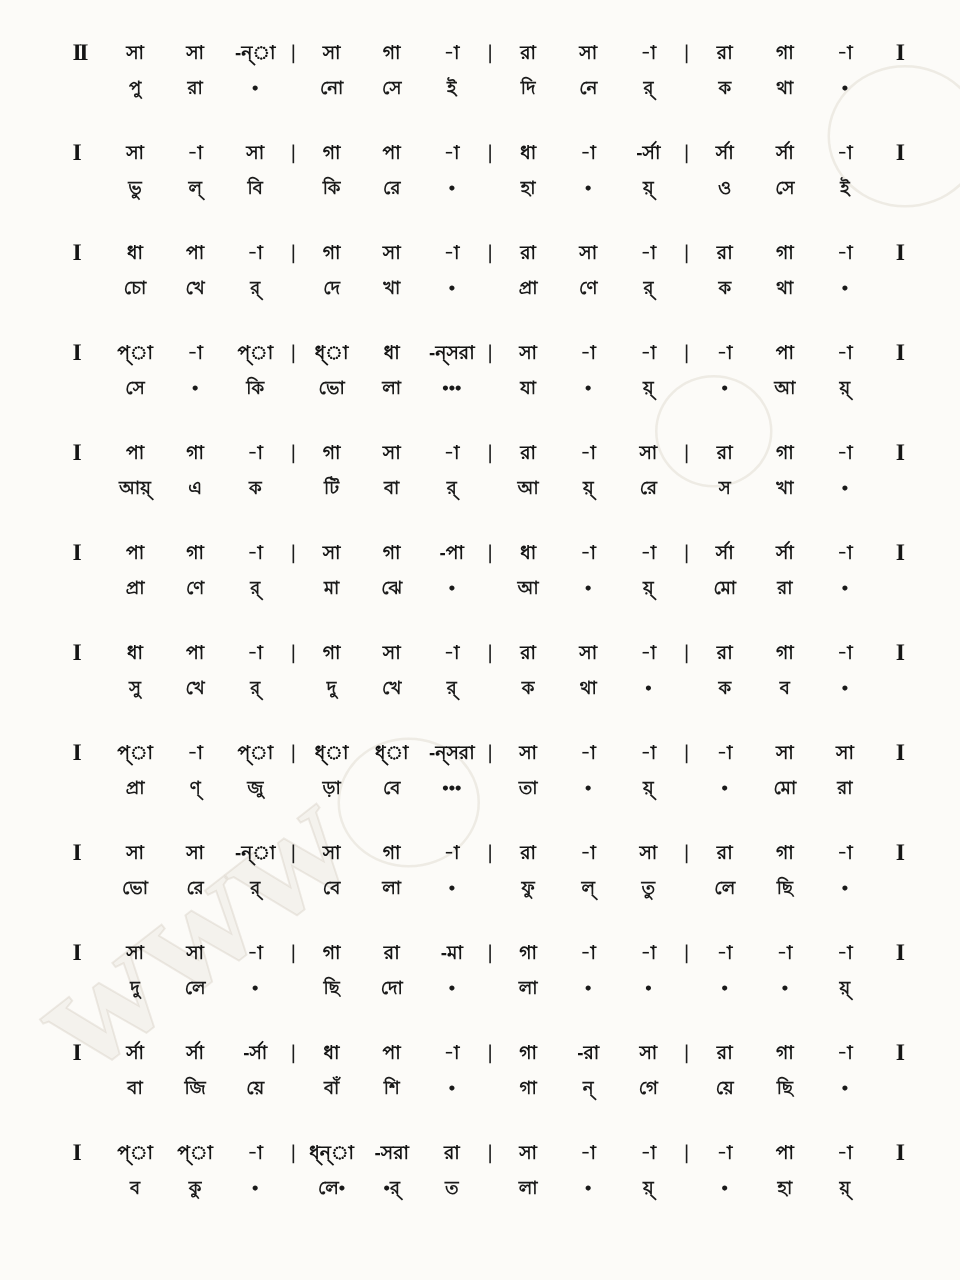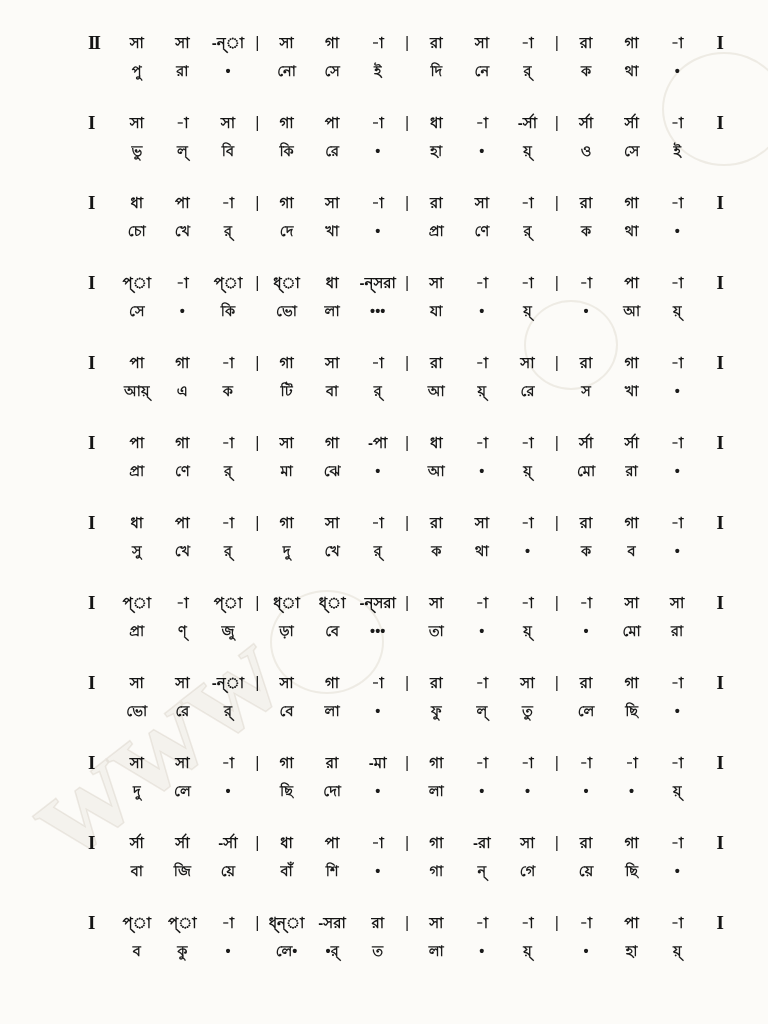--- a/index.html
+++ b/index.html
@@ -8,21 +8,21 @@
     background:#fcfbf8;
     font-family:"Liberation Sans","DejaVu Sans",sans-serif;
     color:#141414;
     overflow:hidden;
     position:relative;
   }
   .sheet{
     position:relative;
     width:768px;height:1024px;
     box-sizing:border-box;
-    padding:30px 46px 0 88px;
+    padding:30px 46px 0 58px;
     z-index:2;
   }
   .row{
     display:grid;
     grid-template-columns:26px repeat(3,1fr) 13px repeat(3,1fr) 13px repeat(3,1fr) 13px repeat(3,1fr) 22px;
     align-items:start;
     margin-bottom:27px;
     height:53px;
   }
   .marker{

